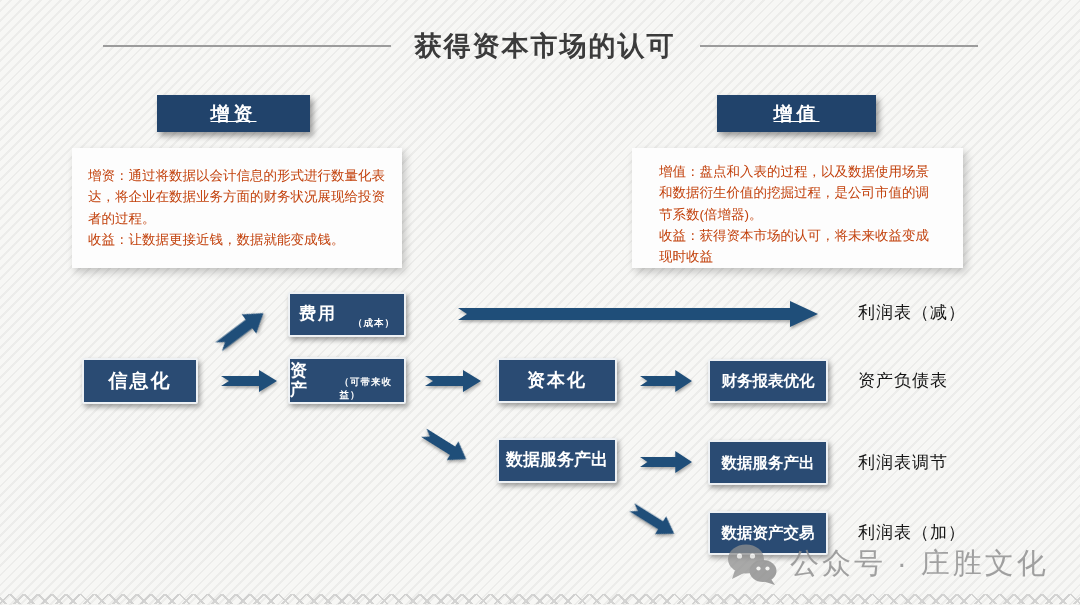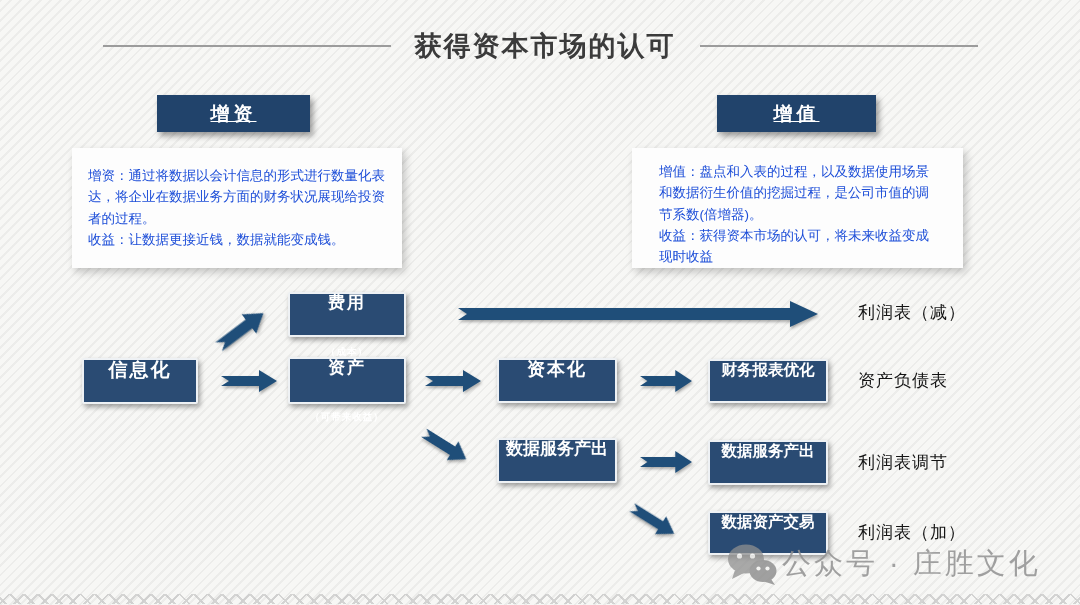--- a/index.html
+++ b/index.html
@@ -32,26 +32,26 @@
   }
   #hdr-zengzi{left:157px;top:95px;width:153px;height:37px;}
   #hdr-zengzhi{left:717px;top:95px;width:159px;height:37px;}
   
   .note{
     position:absolute;background:#fdfdfd;box-sizing:border-box;
     box-shadow:3px 4px 8px rgba(0,0,0,.22);
   }
   #note-zengzi{left:72px;top:148px;width:330px;height:120px;padding:17px 16px;}
   #note-zengzhi{left:632px;top:148px;width:331px;height:120px;padding:13px 27px;}
-  .note p{margin:0;white-space:pre-line;font-size:13.5px;line-height:1.58;color:#1d4ed8;}
+  .note p{margin:0;white-space:pre-line;font-size:13.5px;line-height:1.58;color:#c2410c;}
   
   .node{
     position:absolute;background:#2a4b73;border:2px solid #eef1f4;box-sizing:border-box;
     box-shadow:2px 3px 5px rgba(70,70,70,.5);color:#fff;border-radius:2px;
-    display:flex;flex-direction:column;align-items:center;gap:16px;
+    display:flex;align-items:center;justify-content:center;gap:16px;
   }
   .node .lbl{font-weight:bold;line-height:1.1;}
   .node .sub{font-size:9.5px;font-weight:bold;margin-top:17px;letter-spacing:1px;}
   #n-info{left:82px;top:358px;width:116px;height:46px;}    #n-info .lbl{font-size:19px;letter-spacing:2px;}
   #n-expense{left:288px;top:292px;width:118px;height:45px;}#n-expense .lbl{font-size:17px;letter-spacing:2px;}
   #n-asset{left:288px;top:357px;width:118px;height:47px;}  #n-asset .lbl{font-size:17px;letter-spacing:2px;}
   #n-capital{left:497px;top:358px;width:120px;height:45px;}#n-capital .lbl{font-size:18px;letter-spacing:2px;}
   #n-report{left:708px;top:359px;width:120px;height:44px;} #n-report .lbl{font-size:15.5px;}
   #n-produce{left:497px;top:438px;width:120px;height:45px;}#n-produce .lbl{font-size:17px;}
   #n-service{left:708px;top:440px;width:120px;height:45px;}#n-service .lbl{font-size:15.5px;}
@@ -68,21 +68,21 @@
   .arrow polygon{fill:#1f4e79;}
   #a-info-expense{left:213px;top:317px;width:56px;height:26px;transform:rotate(-37deg);}
   #a-info-asset{left:221px;top:369px;width:56px;height:24px;}
   #a-expense-income{left:458px;top:300px;width:360px;height:28px;}
   #a-asset-capital{left:425px;top:369px;width:56px;height:24px;}
   #a-capital-report{left:640px;top:369px;width:52px;height:24px;}
   #a-down-produce{left:420px;top:434px;width:50px;height:24px;transform:rotate(32deg);}
   #a-produce-service{left:640px;top:450px;width:52px;height:24px;}
   #a-down-trade{left:628px;top:509px;width:50px;height:23px;transform:rotate(32deg);}
   
-  .watermark{position:absolute;left:726px;top:542px;display:flex;align-items:center;gap:4px;z-index:5;}
+  .watermark{position:absolute;left:726px;top:542px;display:flex;align-items:center;gap:12px;z-index:5;}
   .watermark .wm-text{font-size:29px;color:rgba(145,145,145,.85);letter-spacing:3px;white-space:nowrap;}
   .watermark svg{opacity:.75;}
 </style>
 </head>
 <body>
 
 <div id="stage">
 
   <div class="title-row">
     <span class="title-line left"></span>

